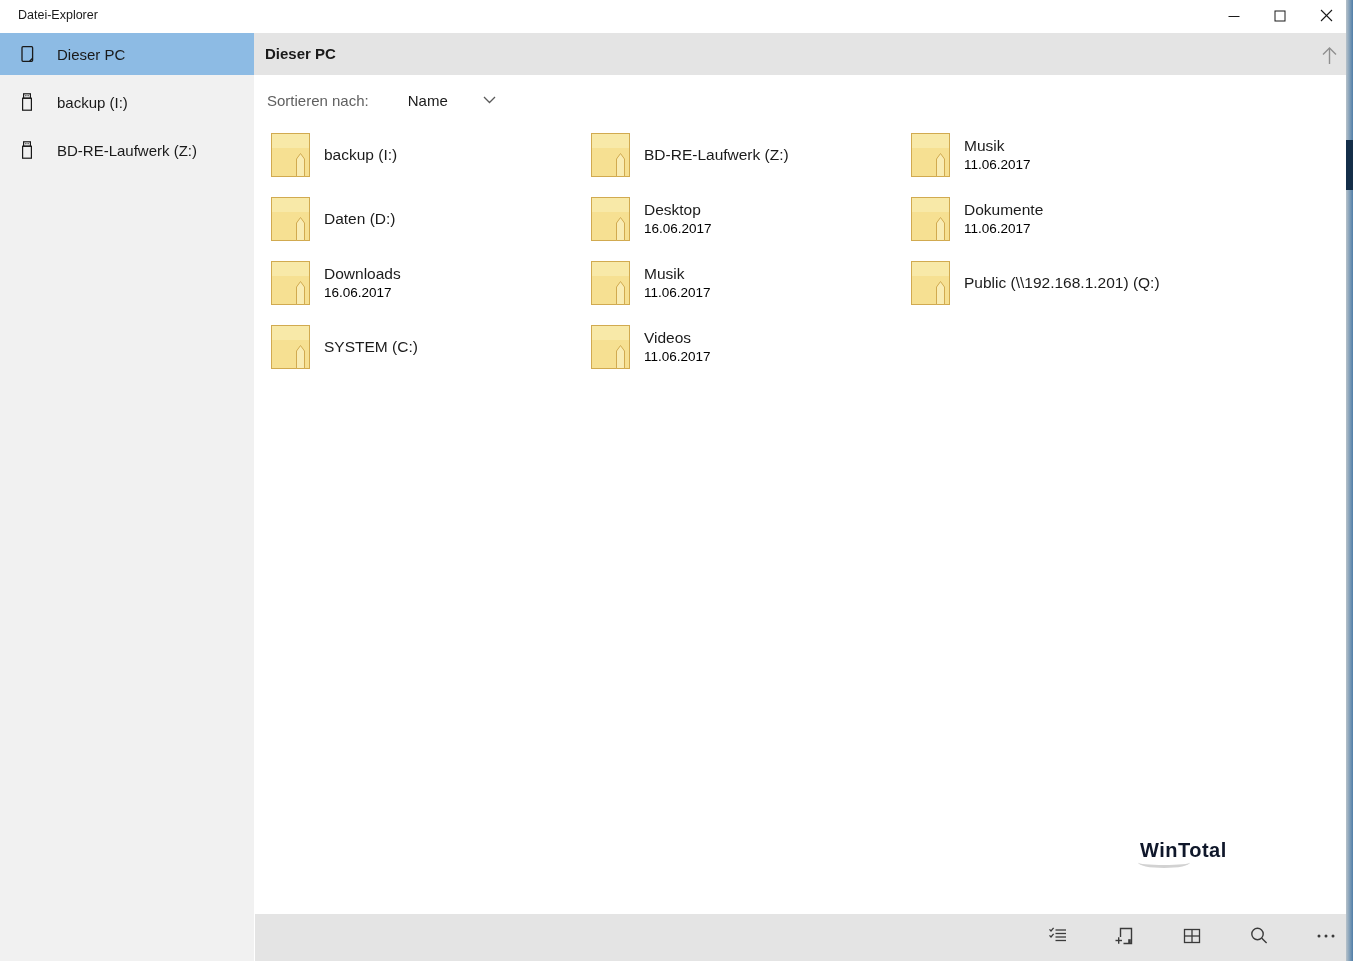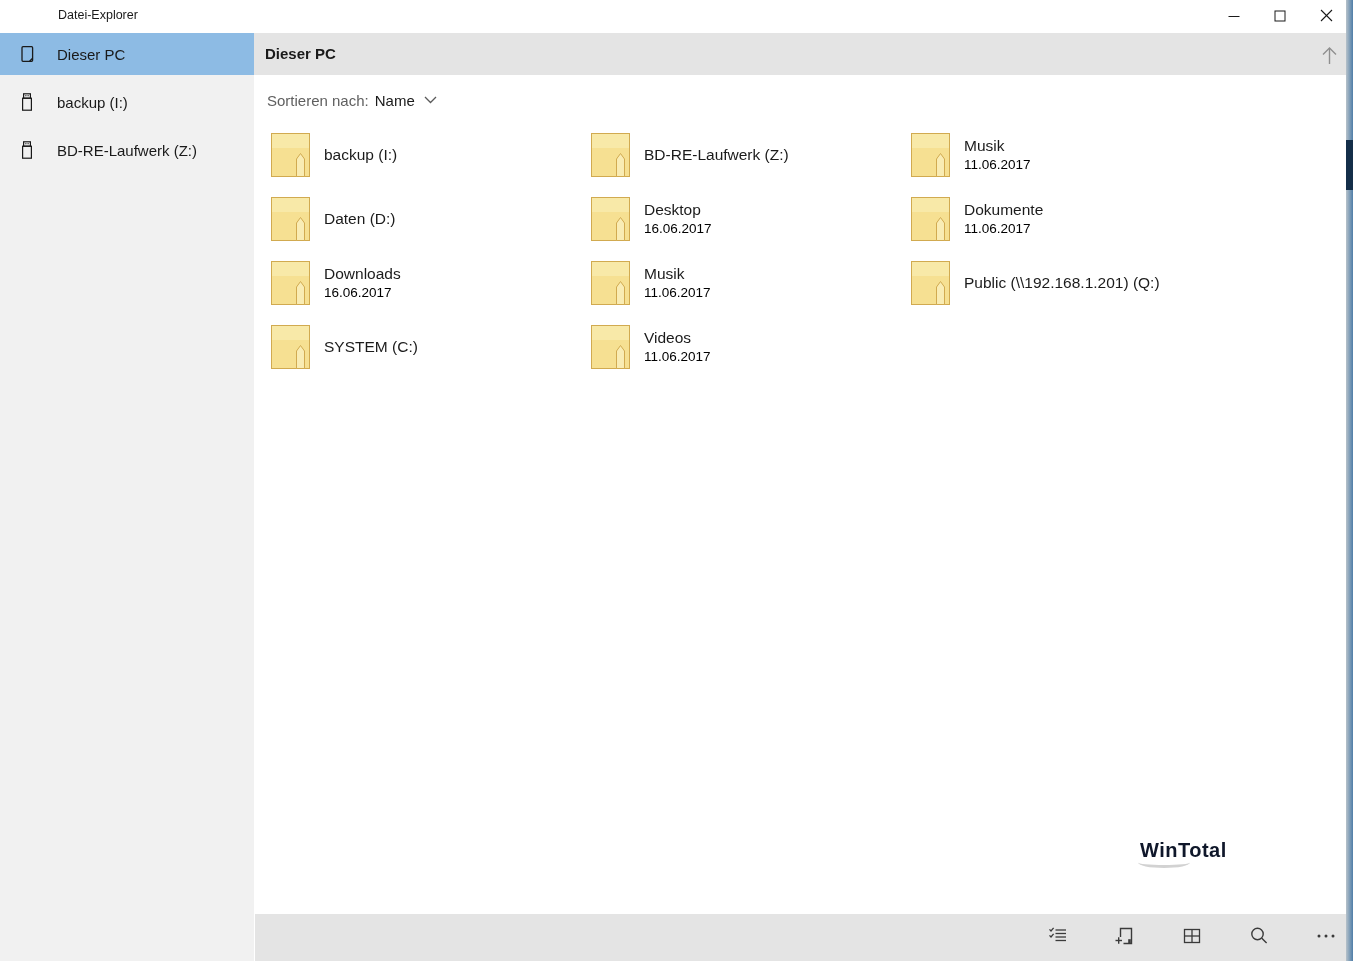--- a/index.html
+++ b/index.html
@@ -5,40 +5,40 @@
   html,body { margin:0; padding:0; }
   body {
     width:1353px; height:961px; overflow:hidden;
     font-family:"Liberation Sans","DejaVu Sans",sans-serif;
     background:#ffffff;
   }
   .window { position:relative; width:1353px; height:961px; background:#fff; }
 
   
   .titlebar { position:absolute; top:0; left:0; right:0; height:33px; background:#fff; }
-  .app-title { position:absolute; left:18px; top:0; height:33px; line-height:31px; font-size:12.5px; color:#1a1a1a;margin-left:40px; }
+  .app-title { position:absolute; left:18px; top:0; height:33px; line-height:31px; font-size:12.5px; color:#1a1a1a; }
   .win-controls { position:absolute; right:4px; top:0; height:33px; display:flex; }
   .win-btn { width:46px; height:33px; display:flex; align-items:center; justify-content:center; cursor:default; }
 
   
   .sidebar { position:absolute; left:0; top:33px; width:254px; bottom:0; background:#f1f1f1; }
   .side-item { position:absolute; left:0; width:254px; height:42px; display:flex; align-items:center; }
   .side-item.selected { background:#8dbbe4; }
   .side-item .ic { margin-left:17px; width:20px; height:20px; display:flex; align-items:center; justify-content:center; }
   .side-item .lbl { margin-left:20px; font-size:15px; color:#1a1a1a; white-space:nowrap; }
 
   
   .main { position:absolute; left:254px; top:33px; right:0; bottom:0; background:#fff; }
   .main-header { position:absolute; top:0; left:0; right:0; height:42px; background:#e4e4e4; }
   .main-title { position:absolute; left:11px; top:0; height:42px; line-height:42px; font-size:15px; font-weight:600; color:#1a1a1a; }
   .up-btn { position:absolute; right:13px; top:11px; width:22px; height:22px; display:flex; align-items:center; justify-content:center; }
 
-  .sort-row { position:absolute; left:13px; top:56px; height:22px; display:flex; align-items:center; font-size:15px; }
+  .sort-row { position:absolute; left:13px; top:56px; height:22px; display:flex; align-items:center; font-size:15px;gap:26px; }
   .sort-label { color:#5f5f5f; }
-  .sort-value { color:#1a1a1a; margin-left:6px; }
+  .sort-value { color:#1a1a1a; margin-left:13px; }
   .sort-chevron { margin-left:9px; display:flex; align-items:center; }
 
   .grid { position:absolute; left:17px; top:100px; display:grid; grid-template-columns:320px 320px 320px; grid-auto-rows:64px; }
   .cell { display:flex; align-items:flex-start; }
   .f-icon { width:39px; height:44px; flex:0 0 39px; }
   .f-label { margin-left:14px; height:44px; display:flex; flex-direction:column; justify-content:center; }
   .f-name { font-size:15.5px; color:#1b1b1b; line-height:20px; white-space:nowrap; }
   .f-date { font-size:13.5px; color:#000000; line-height:18px; white-space:nowrap; }
 
   

